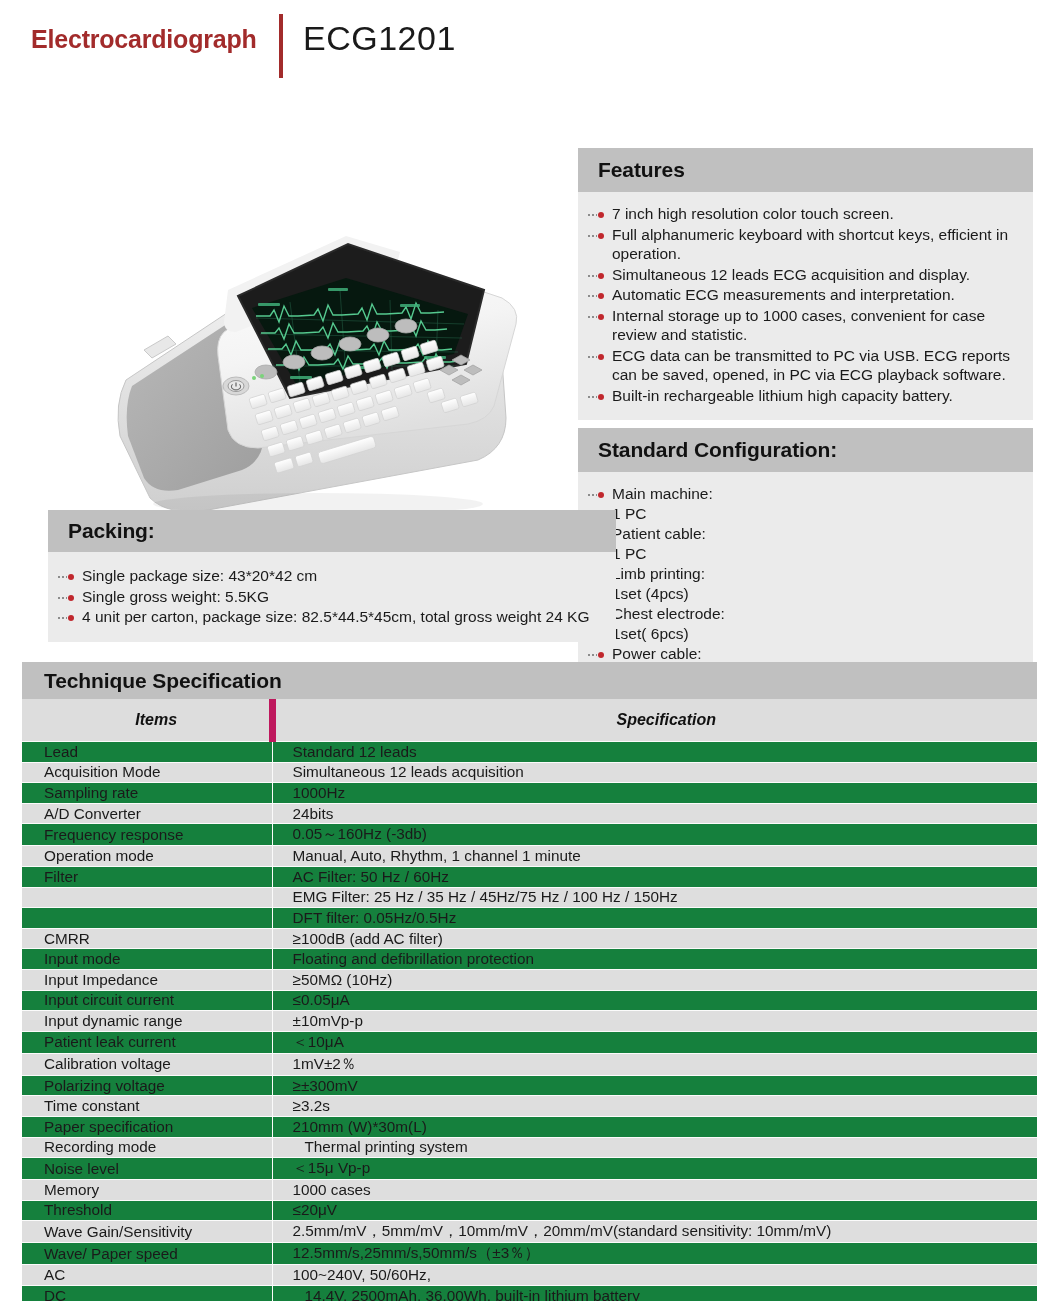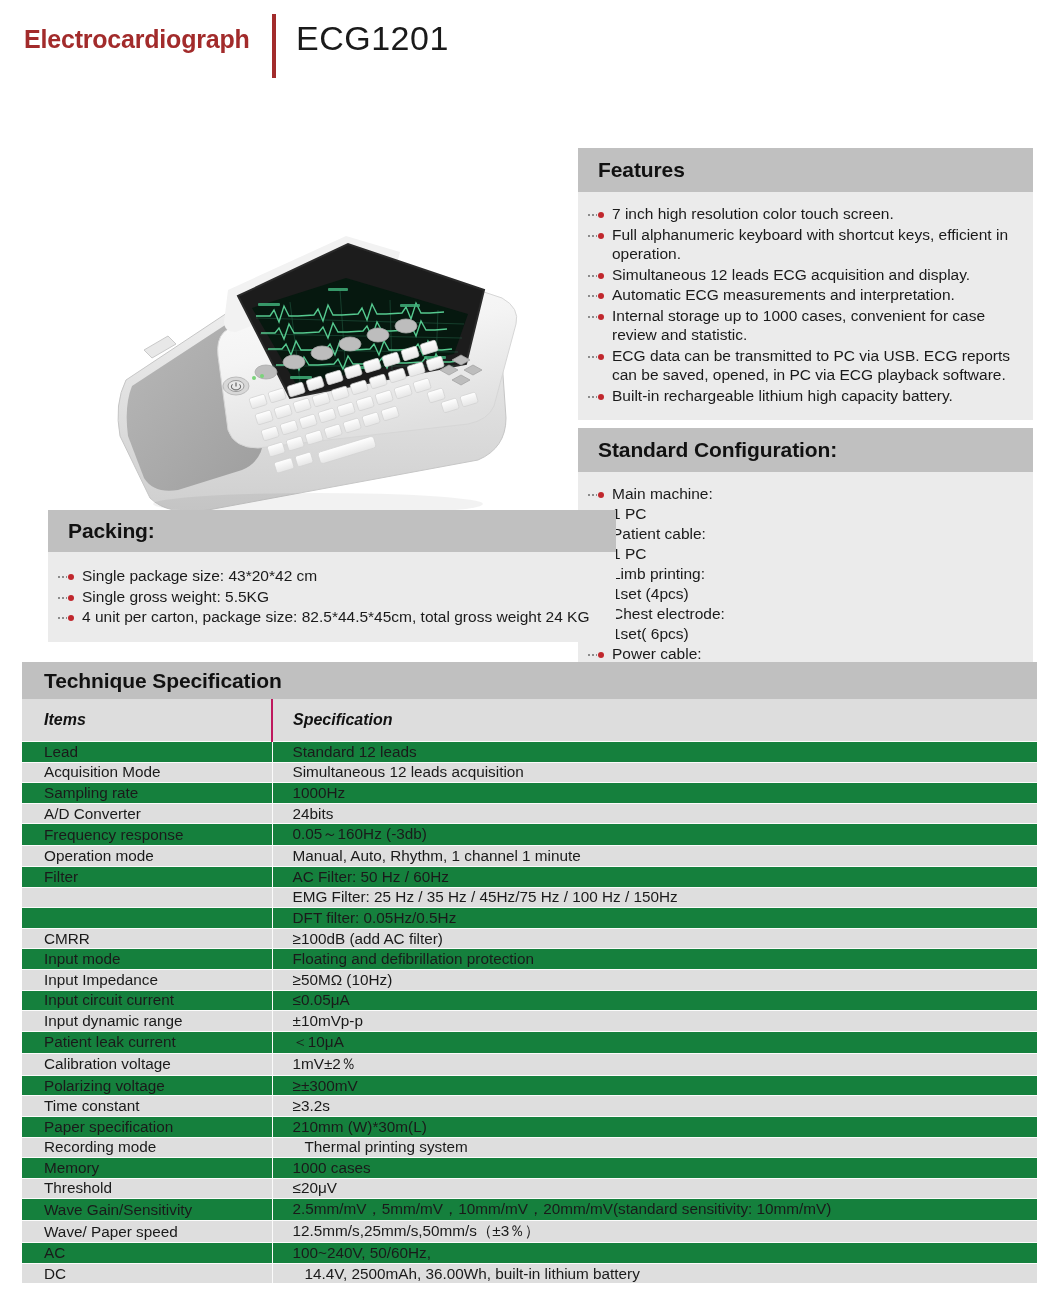--- a/index.html
+++ b/index.html
@@ -12,21 +12,21 @@
     height: 1301px;
     font-family: "Liberation Sans", sans-serif;
     color: #1a1a1a;
     position: relative;
     overflow: hidden;
   }
 
   
   .page-header {
     position: absolute;
-    left: 0; top: 0;
+    left: 7px; top: 0;
     width: 867px;
     height: 100px;
   }
   .brand-title {
     position: absolute;
     left: 24px; top: 25px;
     font-size: 25px;
     font-weight: bold;
     color: #a22b2b;
     letter-spacing: -0.2px;
@@ -145,27 +145,27 @@
     border-bottom: 1px solid #fbfbfb;
     padding: 0;
     vertical-align: middle;
   }
   table.spec-table thead th {
     background: #dddddd;
     height: 42px;
     font-size: 16px;
     font-style: italic;
     font-weight: bold;
-    text-align: left;
+    text-align: center;
     color: #111111;
   }
   table.spec-table thead th.h-item { padding-left: 22px; }
   table.spec-table thead th.h-spec {
     padding-left: 20px;
-    border-left: 2px solid #be185d;
+    border-left: 7px solid #be185d;
   }
   table.spec-table tbody td {
     height: 19.6px;
     font-size: 15.3px;
     color: #1a1a1a;
     background: #15803d;
   }
   table.spec-table tbody tr:nth-child(even) td { background: #dedede; }
   table.spec-table tbody td.t-item { padding-left: 22px; }
   table.spec-table tbody td.t-spec {
@@ -558,20 +558,24 @@
         </tr>
         <tr>
           <td class="t-item">Paper specification</td>
           <td class="t-spec">210mm (W)*30m(L)</td>
         </tr>
         <tr>
           <td class="t-item">Recording mode</td>
           <td class="t-spec indent">Thermal printing system</td>
         </tr>
         <tr>
+          <td class="t-item">Noise level</td>
+          <td class="t-spec">＜15μ Vp-p</td>
+        </tr>
+        <tr>
           <td class="t-item">Memory</td>
           <td class="t-spec">1000 cases</td>
         </tr>
         <tr>
           <td class="t-item">Threshold</td>
           <td class="t-spec">≤20μV</td>
         </tr>
         <tr>
           <td class="t-item">Wave Gain/Sensitivity</td>
           <td class="t-spec">2.5mm/mV，5mm/mV，10mm/mV，20mm/mV(standard sensitivity: 10mm/mV)</td>

